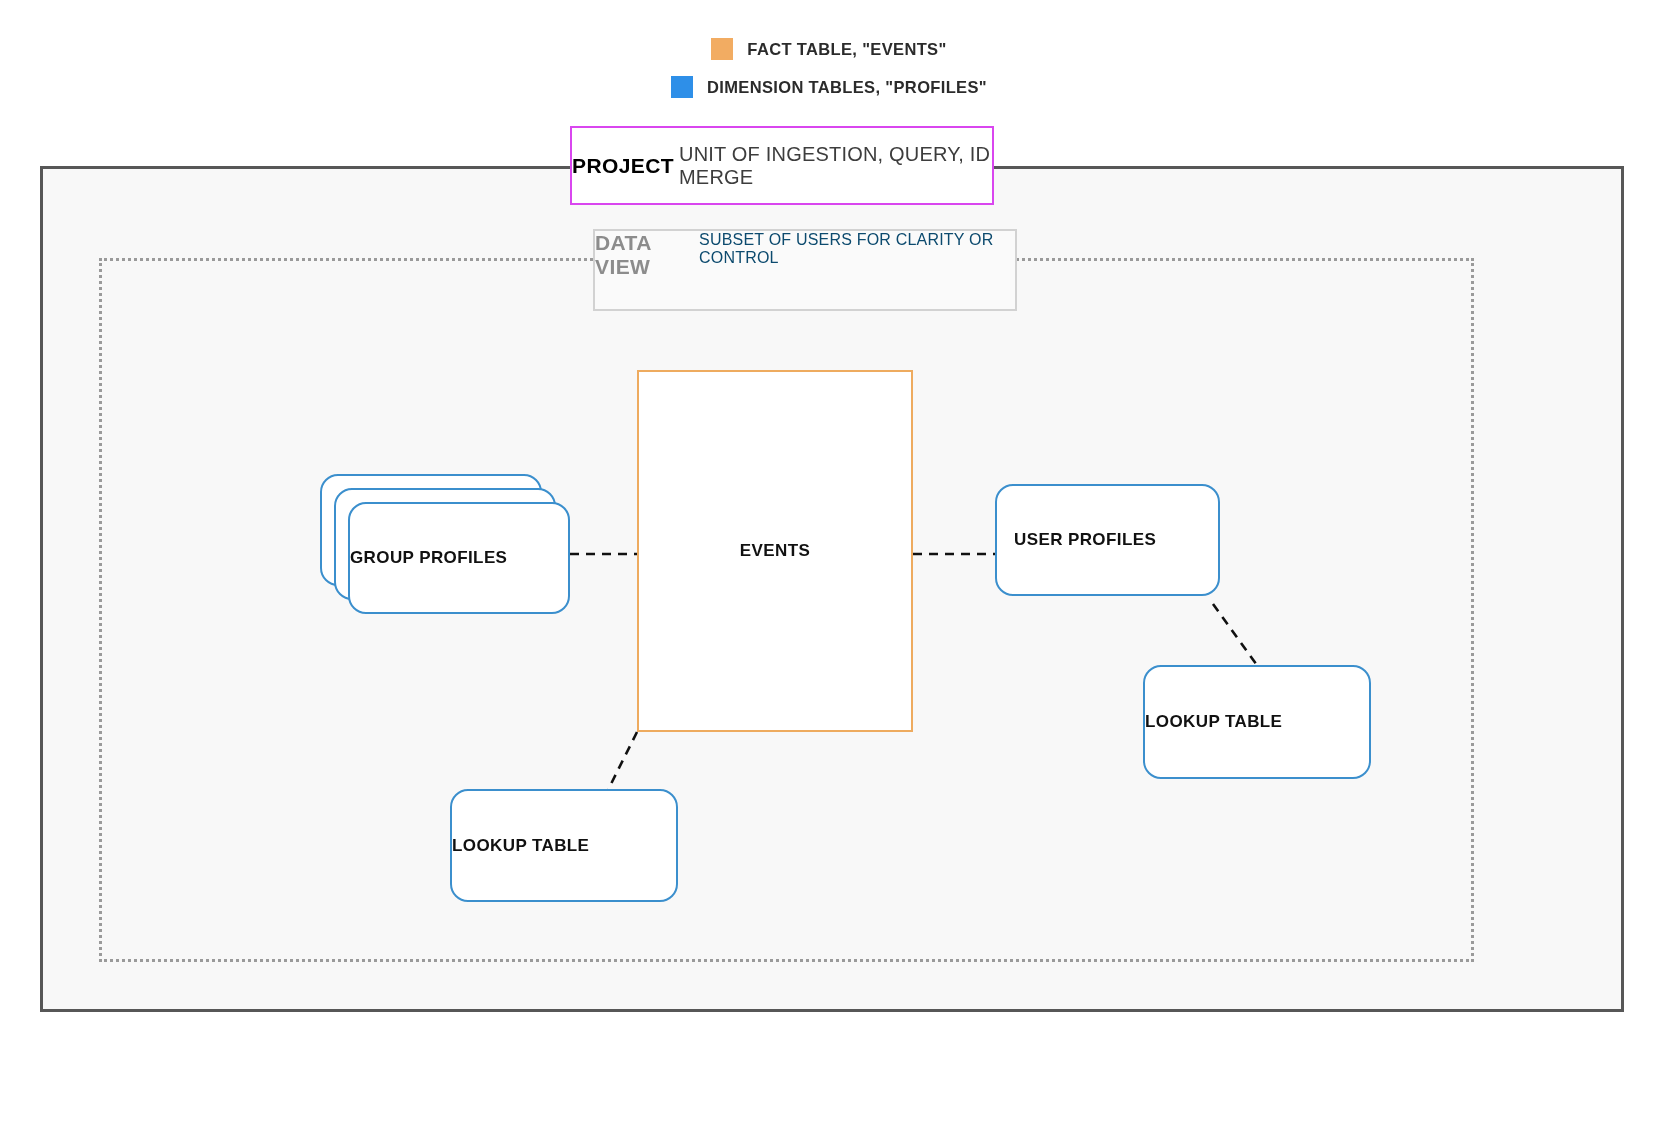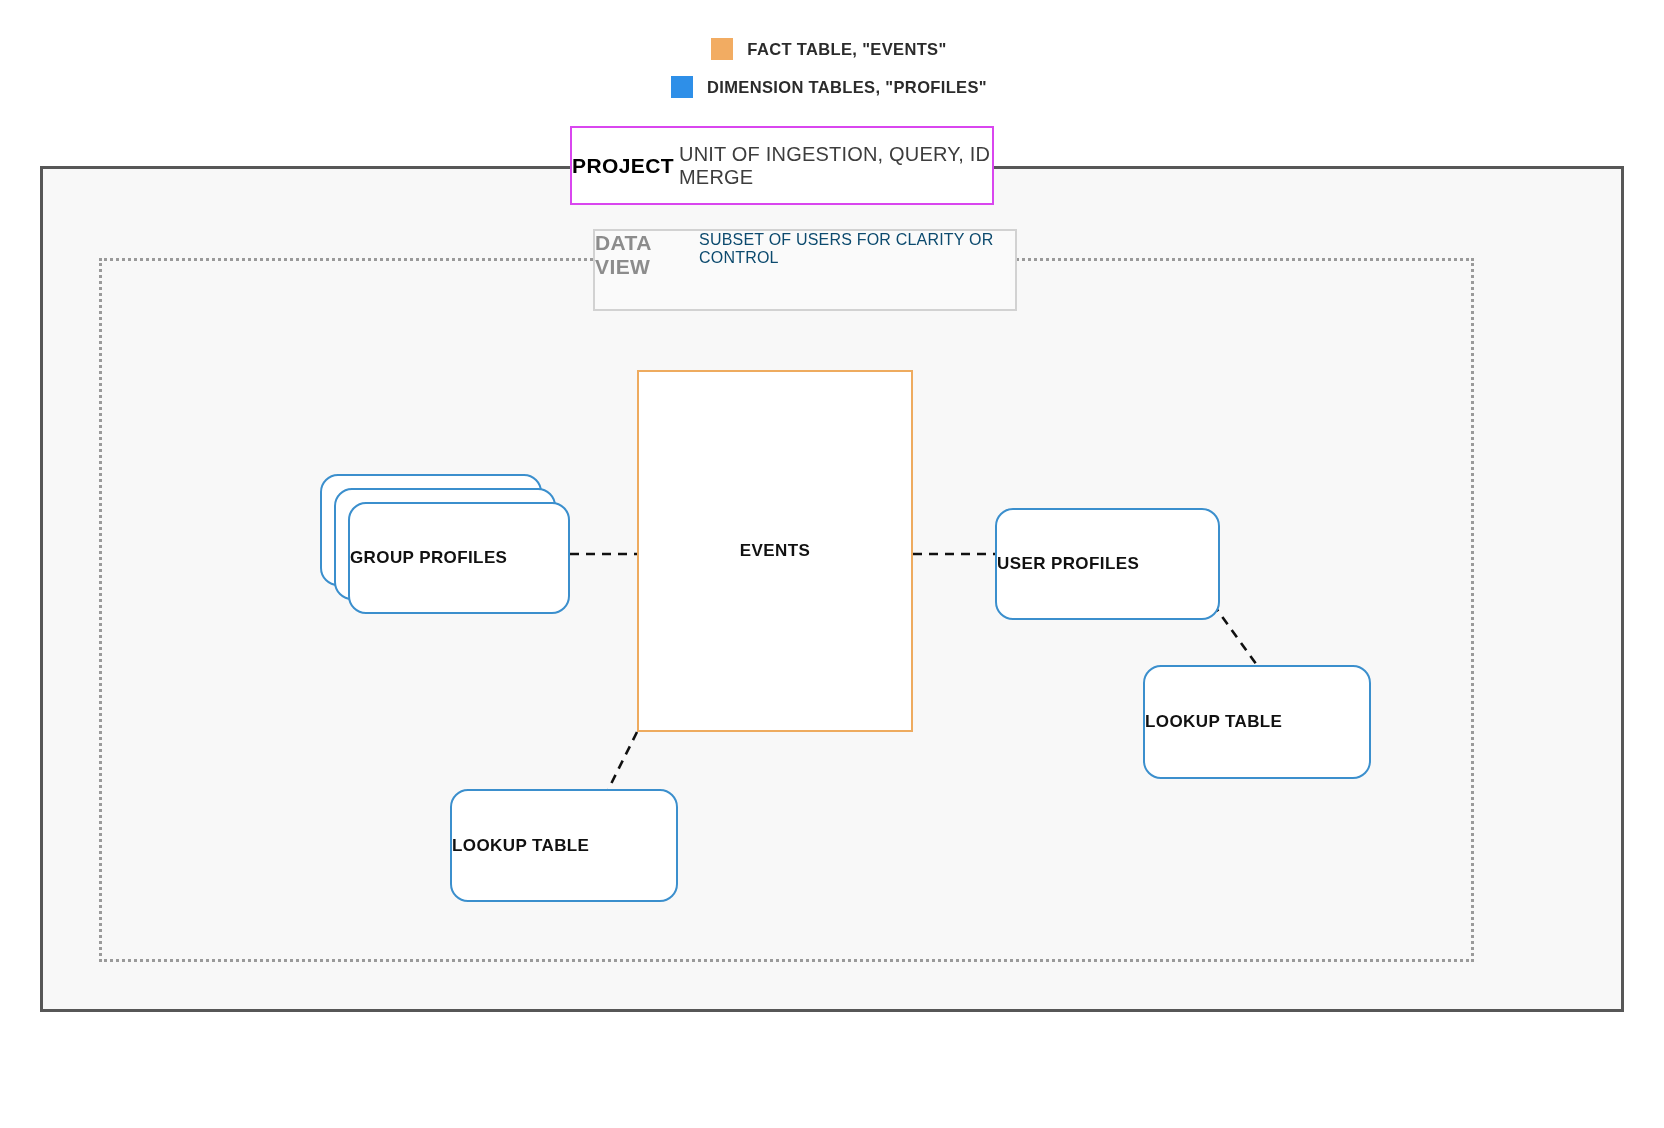--- a/index.html
+++ b/index.html
@@ -101,21 +101,21 @@
     text-align: center;
   }
 
   
   .stack { position: absolute; left: 320px; top: 474px; width: 250px; height: 140px; }
   .stack .card { width: 222px; height: 112px; }
   .stack .s1 { left: 0px;  top: 0px;  z-index: 1; }
   .stack .s2 { left: 14px; top: 14px; z-index: 2; }
   .stack .s3 { left: 28px; top: 28px; z-index: 3; }
 
-  .user-profiles  { left: 995px;  top: 508px; width: 225px; height: 112px; }
+  .user-profiles  { left: 995px;  top: 484px; width: 225px; height: 112px; padding-left: 17px; }
   .lookup-right   { left: 1143px; top: 665px; width: 228px; height: 114px; }
   .lookup-left    { left: 450px;  top: 789px; width: 228px; height: 113px; }
 
   
   .connectors { position: absolute; left: 0; top: 0; width: 1664px; height: 1128px;
                 pointer-events: none; }
 </style>
 </head>
 <body>
 

